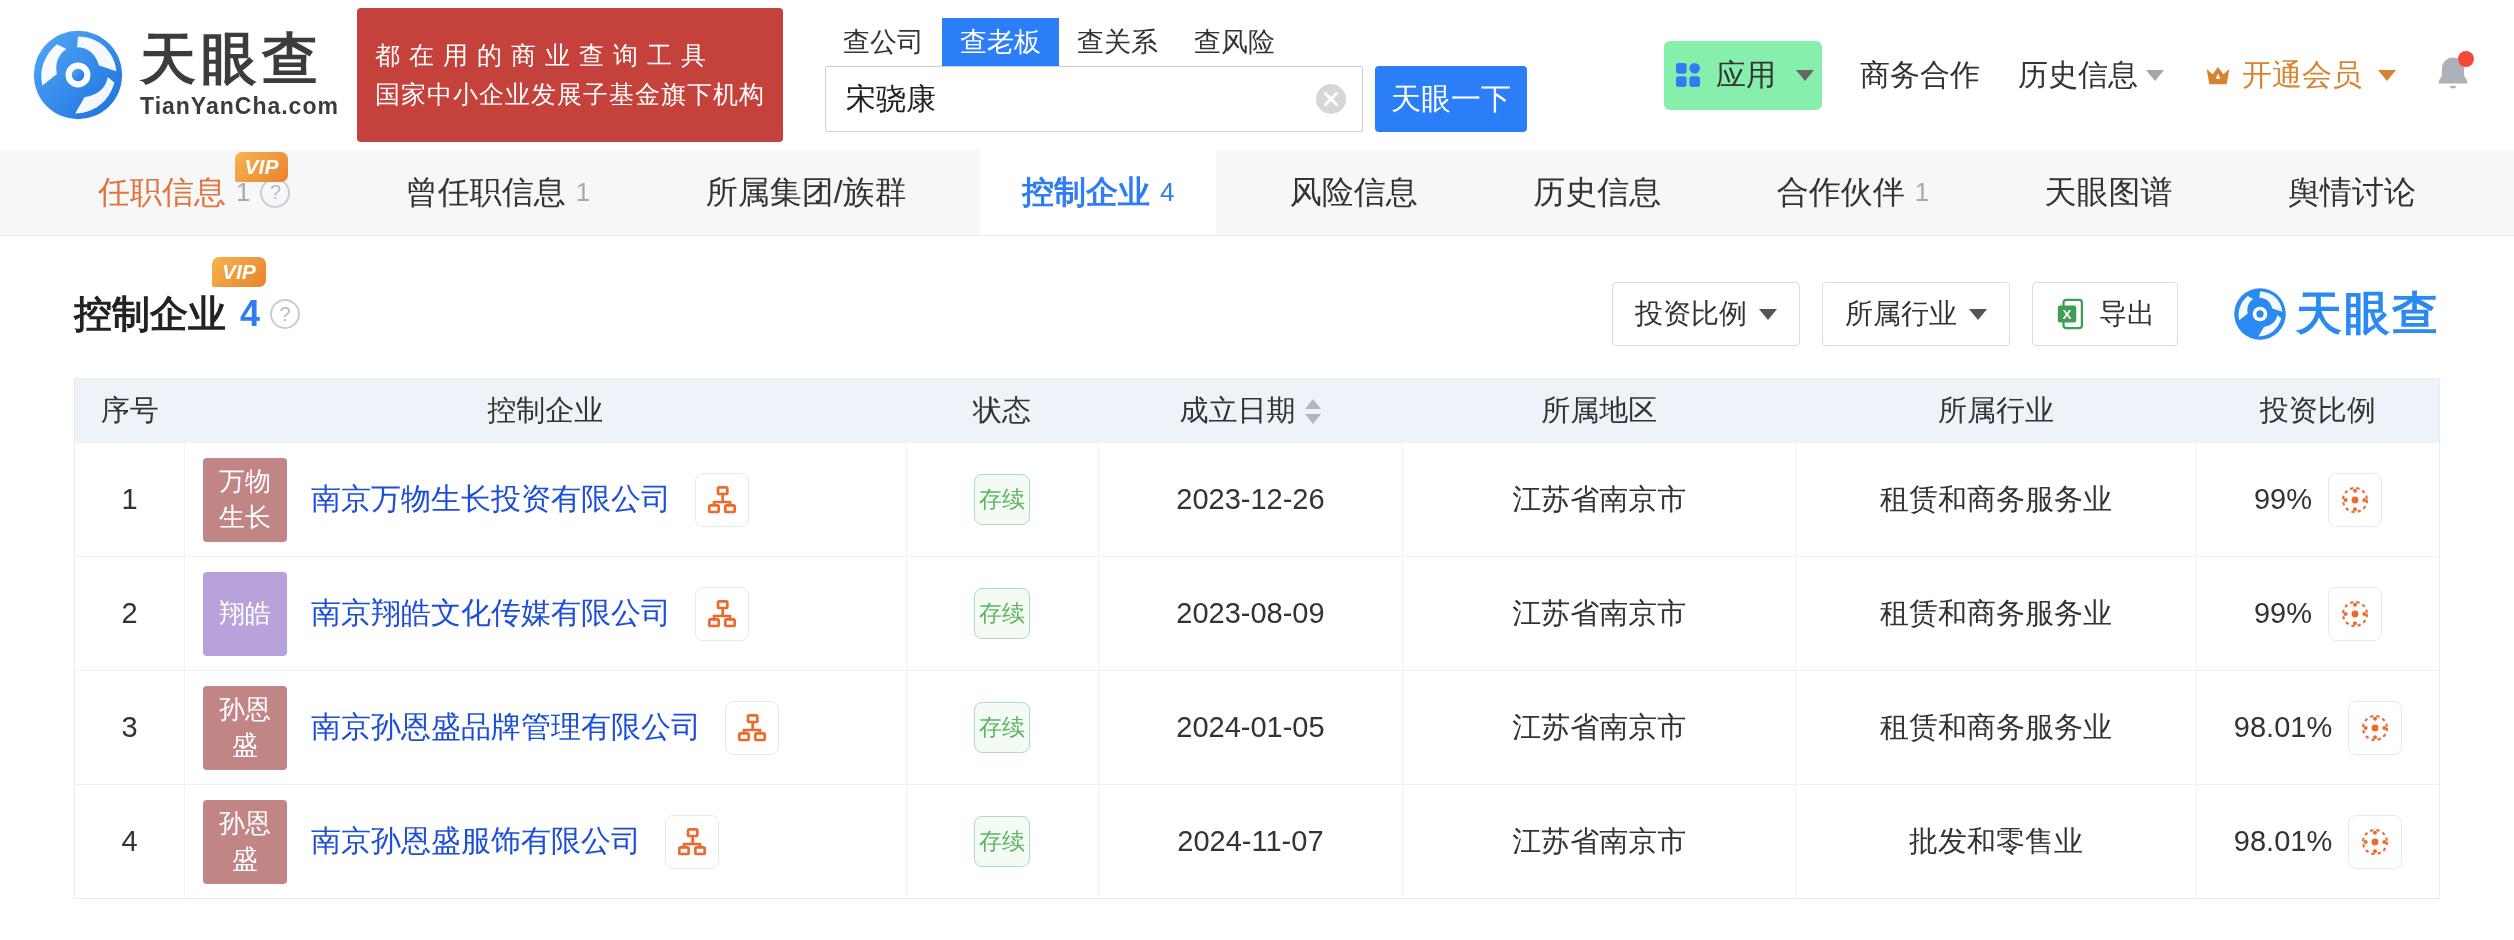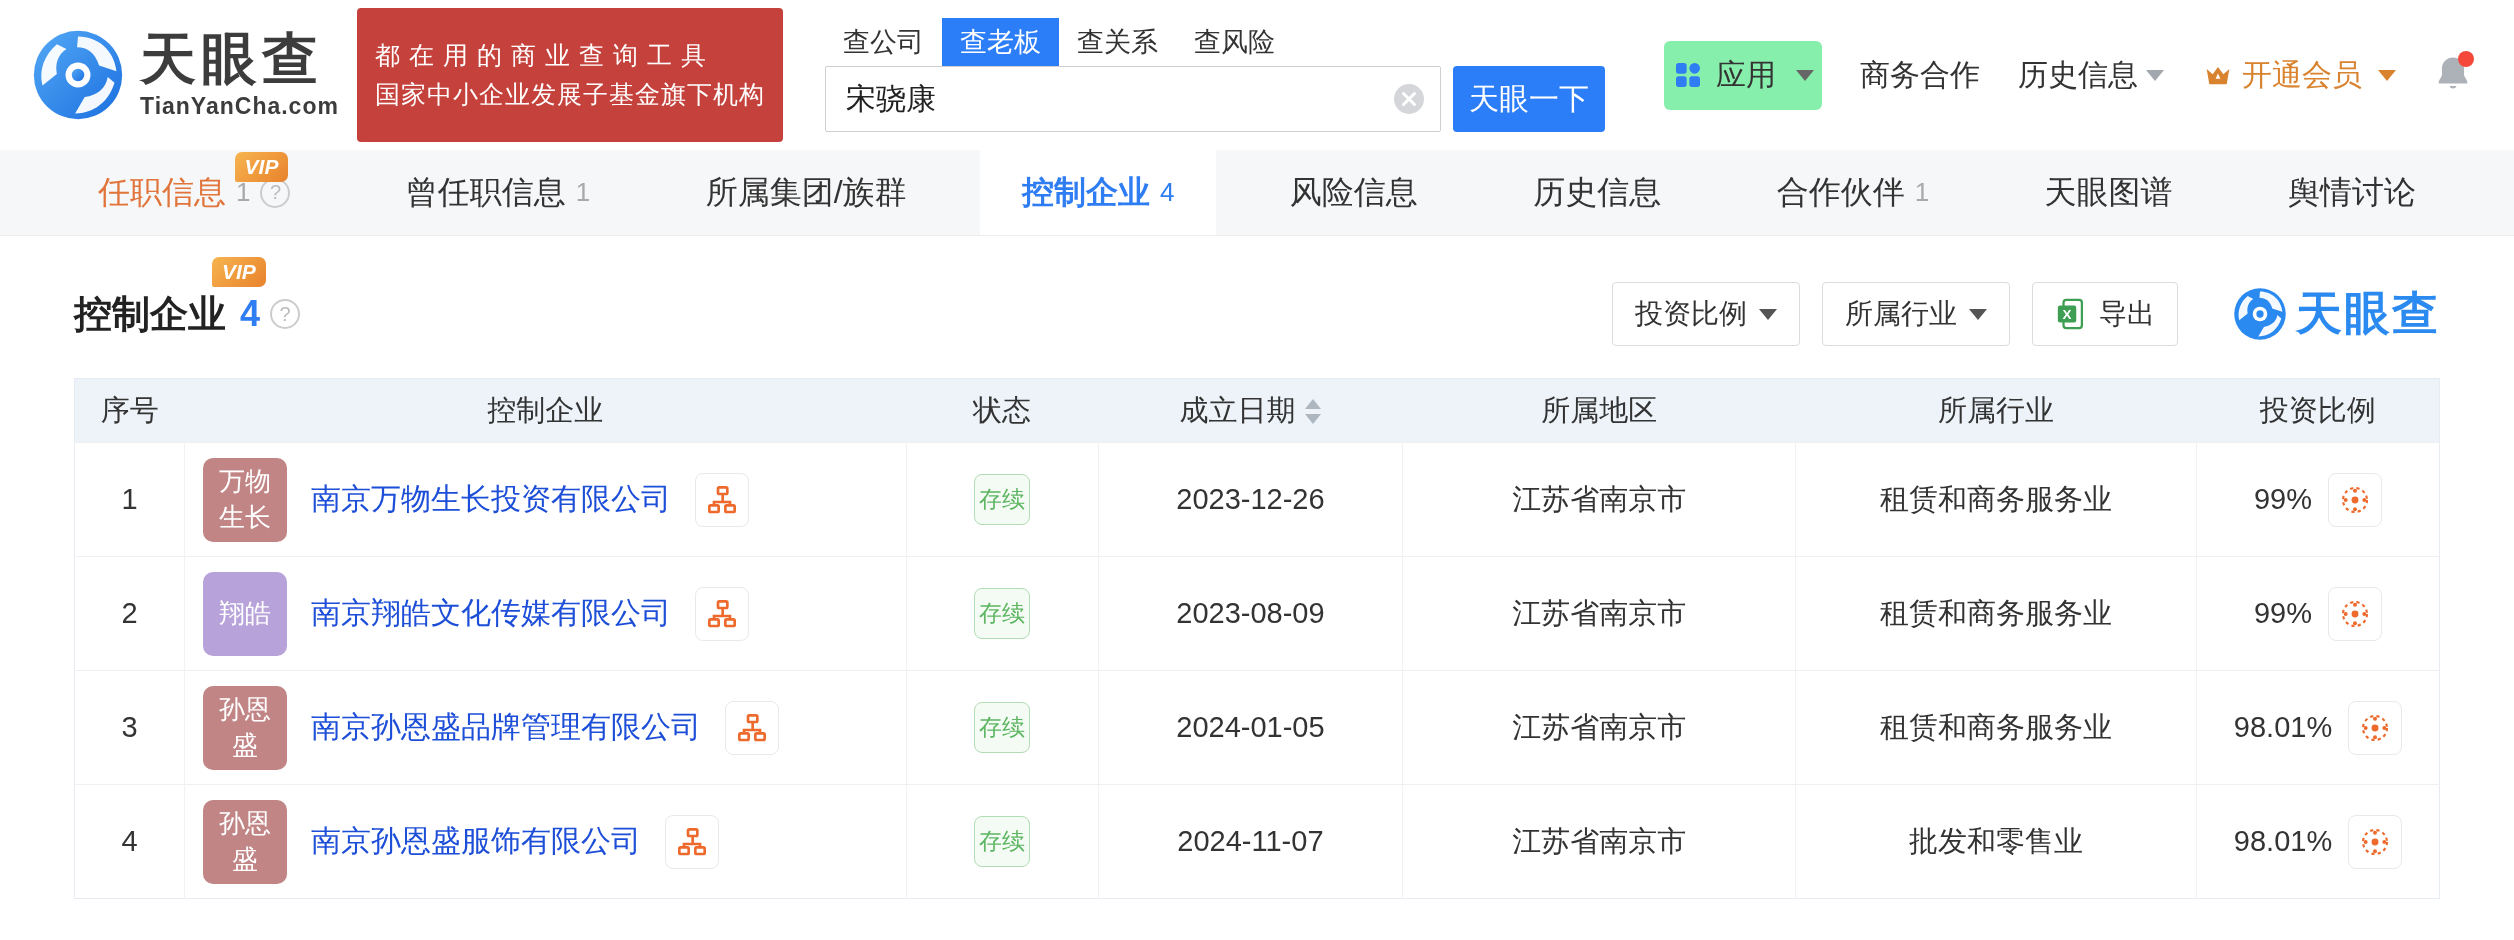--- a/index.html
+++ b/index.html
@@ -16,21 +16,21 @@
   .logo-title { font-size: 56px; font-weight: 700; color: #3c3c3c; letter-spacing: 5px; line-height: 1.05; }
   .logo-domain { font-size: 23px; font-weight: 700; color: #3c3c3c; letter-spacing: 1px; margin-top: 4px; }
   .slogan { margin-left: 18px; background: #c5423c; color: #fff; border-radius: 4px; padding: 28px 18px; }
   .slogan-l1 { font-size: 25px; letter-spacing: 9px; line-height: 1.55; white-space: nowrap; }
   .slogan-l2 { font-size: 25px; letter-spacing: 1px; line-height: 1.55; white-space: nowrap; }
   .search-area { margin-left: 42px; display: flex; flex-direction: column; }
   .search-tabs { display: flex; align-items: stretch; height: 48px; }
   .stab { font-size: 27px; color: #333; padding: 0 18px; display: flex; align-items: center; cursor: pointer; }
   .stab.active { background: #2b7ef8; color: #fff; }
   .search-box { display: flex; align-items: stretch; }
-  .search-input-wrap { position: relative; width: 616px; }
+  .search-input-wrap { position: relative; width: 538px; }
   .search-input {
     width: 100%; height: 66px; border: 1px solid #cfcfcf; border-radius: 2px;
     font-size: 30px; color: #222; padding: 0 70px 0 20px; outline: none;
     font-family: inherit;
   }
   .clear-btn { position: absolute; right: 16px; top: 17px; width: 32px; height: 32px; cursor: pointer; }
   .search-btn {
     margin-left: 12px; width: 152px; height: 66px; background: #2b7ef8; color: #fff;
     font-size: 30px; border: none; border-radius: 4px; cursor: pointer; font-family: inherit;
   }
@@ -85,21 +85,21 @@
     text-align: center; white-space: nowrap;
   }
   .ctl-table td {
     height: 114px; font-size: 29px; color: #333; text-align: center;
     border-top: 1px solid #f0f0f0; border-right: 1px solid #f2f2f2;
   }
   .ctl-table td:last-child { border-right: none; }
   .td-company { text-align: left !important; }
   .company-cell { display: flex; align-items: center; padding-left: 18px; gap: 24px; }
   .avatar {
-    width: 84px; height: 84px; border-radius: 10px; color: #fff; font-size: 26px;
+    width: 84px; height: 84px; border-radius: 4px; color: #fff; font-size: 26px;
     display: flex; align-items: center; justify-content: center; text-align: center;
     line-height: 1.35; padding: 4px; word-break: break-all; flex: 0 0 auto; cursor: pointer;
   }
   .company-link { color: #1d4ed8; font-size: 30px; text-decoration: none; cursor: pointer; }
   .iconbox {
     width: 54px; height: 54px; border: 1px solid #e9e9e9; border-radius: 8px; background: #fff;
     display: inline-flex; align-items: center; justify-content: center; cursor: pointer; flex: 0 0 auto;
   }
   .badge {
     display: inline-block; padding: 9px 4px; font-size: 23px; color: #5eb663;

